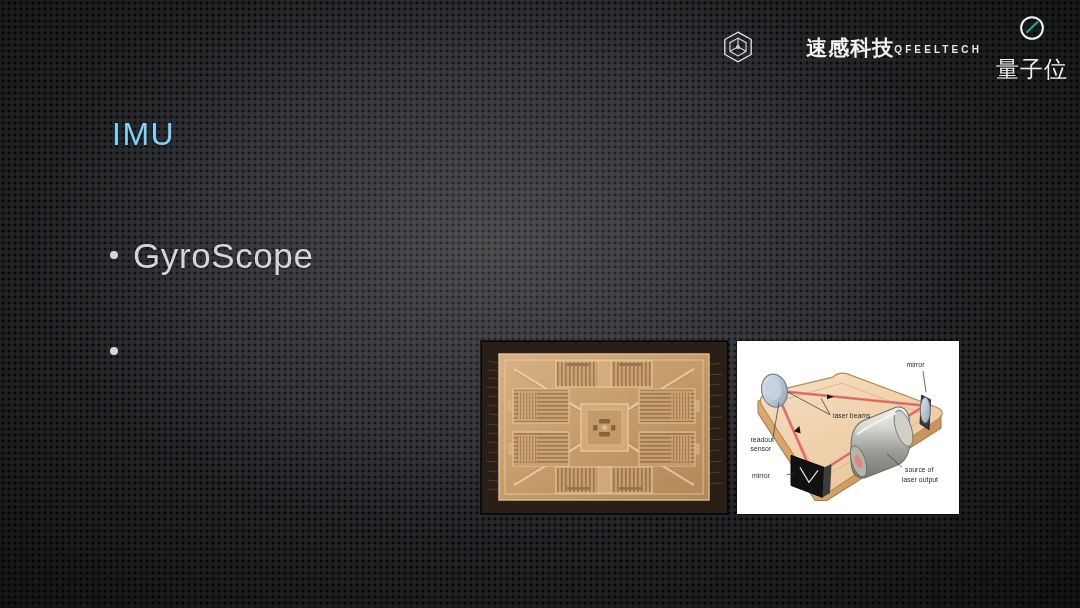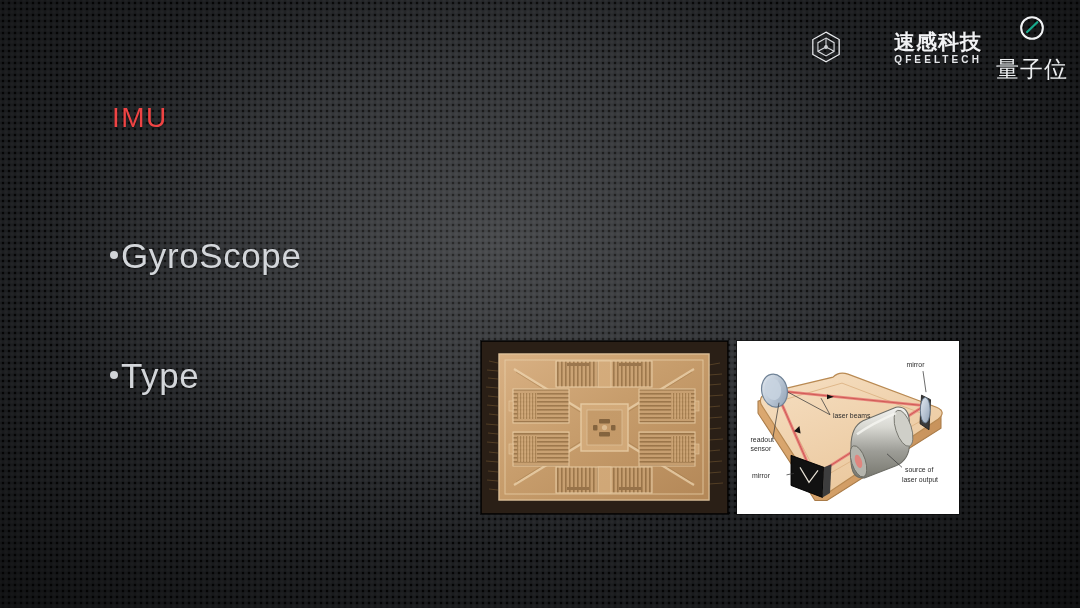--- a/index.html
+++ b/index.html
@@ -53,21 +53,21 @@
   .logo-bar {
     position: absolute;
     top: 12px;
     right: 12px;
     display: flex;
     align-items: center;
     gap: 14px;
     z-index: 6;
   }
   .logo-qfeel { display: flex; align-items: center; gap: 7px; }
-  .logo-qfeel-text { display: flex; flex-direction: column; align-items: flex-end; line-height: 1; margin-left: 44px; }
+  .logo-qfeel-text { display: flex; flex-direction: row; align-items: center; line-height: 1; margin-left: 44px; }
   .logo-qfeel-cn {
     color: #f1f2f4;
     font-size: 21px;
     font-weight: bold;
     letter-spacing: 1px;
     font-family: "DejaVu Sans", sans-serif;
   }
   .logo-qfeel-en {
     color: #e4e6e9;
     font-size: 10px;
@@ -80,35 +80,35 @@
     color: #eef0f2;
     font-size: 23px;
     letter-spacing: 1px;
     font-family: "DejaVu Sans", sans-serif;
   }
 
   
   .slide-title {
     position: absolute;
     left: 112px;
-    top: 102px;
-    font-size: 28px;
-    color: #ef4444;
+    top: 116px;
+    font-size: 32px;
+    color: #7dd3fc;
     letter-spacing: 1.5px;
     font-weight: 300;
     font-family: "Liberation Sans", sans-serif;
     text-shadow: 0 1px 2px rgba(0,0,0,0.55);
     z-index: 5;
   }
 
   .bullet-head {
     position: absolute;
     display: flex;
     align-items: baseline;
-    gap: 3px;
+    gap: 15px;
     color: #d3d6da;
     font-size: 35px;
     font-weight: 300;
     letter-spacing: 0.6px;
     text-shadow: 0 1px 2px rgba(0,0,0,0.5);
     z-index: 5;
   }
   .bullet-head .dot {
     width: 8px; height: 8px;
     border-radius: 50%;
@@ -223,21 +223,20 @@
   <div class="slide-title">IMU</div>
 
   <div class="bullet-head" id="bh-gyro">
     <span class="dot"></span>
     <span>GyroScope</span>
   </div>
 
 
   <div class="bullet-head" id="bh-type">
     <span class="dot"></span>
-    <span>Type</span>
   </div>
 
 
   <div class="fig" id="fig-mems">
     <svg viewBox="0 0 247 173" preserveAspectRatio="none">
       <defs>
         <linearGradient id="dieGrad" x1="0" y1="0" x2="1" y2="1">
           <stop offset="0%" stop-color="#d9b184"></stop>
           <stop offset="45%" stop-color="#c79d6c"></stop>
           <stop offset="100%" stop-color="#b38757"></stop>

